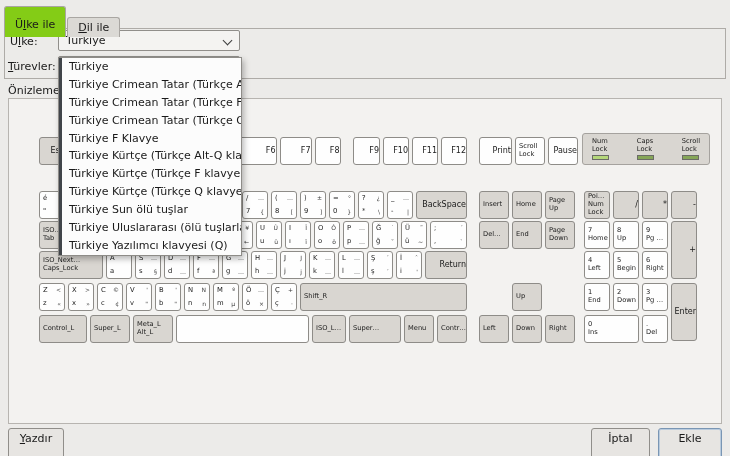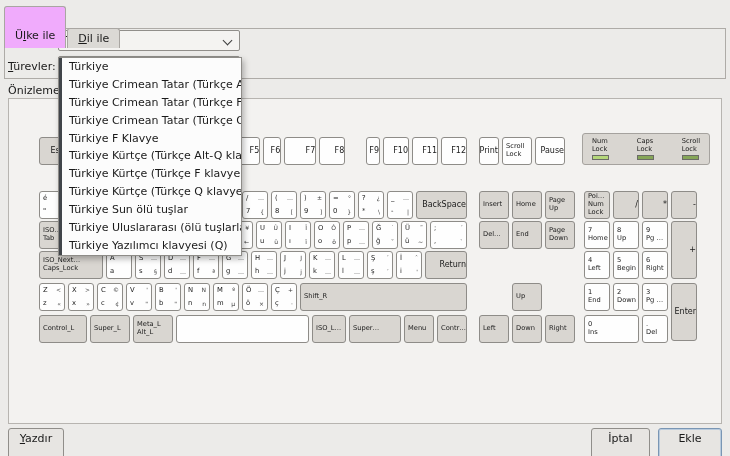--- a/index.html
+++ b/index.html
@@ -3,21 +3,21 @@
 <meta charset="utf-8">
 <style>
   html,body{margin:0;padding:0}
   body{width:730px;height:456px;position:relative;background:#ecebe9;
        font-family:"DejaVu Sans","Liberation Sans",sans-serif;font-size:11px;color:#1a1a1a;
        overflow:hidden;outline:1px solid #9a9894}
   
   .tabs{position:absolute;left:4px;top:6px;display:flex;align-items:flex-end;z-index:3}
   .tab{border:1px solid #a9a6a2;border-bottom:none;background:#dbd9d5;padding:3px 10px 2px;
        height:14px;border-radius:3px 3px 0 0;margin-right:1px;cursor:default;white-space:nowrap}
-  .tab.active{background:#f0abfc;height:17px;padding-top:22px}
+  .tab.active{background:#84cc16;height:17px;padding-top:11px}
   .frame{position:absolute;left:4px;top:28px;width:722px;height:51px;
          border:1px solid #aeaba7;background:#ecebe9;box-sizing:border-box;z-index:1}
   .lbl{position:absolute;white-space:nowrap;z-index:2}
   .combo{position:absolute;left:58px;width:182px;height:21px;background:#f4f3f1;
          border:1px solid #908e8a;border-radius:2px;line-height:19px;padding-left:7px;
          box-sizing:border-box;z-index:2}
   .chev{position:absolute;right:8px;top:6px;width:6px;height:6px;border-left:1.5px solid #3d3d3d;
         border-bottom:1.5px solid #3d3d3d;transform:rotate(-45deg)}
   
   .dropdown{position:absolute;left:58px;top:57px;width:182px;background:#fcfcfc;
@@ -107,37 +107,37 @@
           <div class="klbl">
             <div>F4</div>
           </div>
         </div>
         <div class="ksp" style="flex-grow: 1;"></div>
         <div class="key" style="width: 26px;">
           <div class="klbl">
             <div>F5</div>
           </div>
         </div>
-        <div class="key" style="width: 18px;">
+        <div class="key" style="width: 38px;">
           <div class="klbl">
             <div>F6</div>
           </div>
         </div>
         <div class="key" style="width: 32px;">
           <div class="klbl">
             <div>F7</div>
           </div>
         </div>
         <div class="key" style="width: 26px;">
           <div class="klbl">
             <div>F8</div>
           </div>
         </div>
         <div class="ksp" style="flex-grow: 1;"></div>
-        <div class="key" style="width: 14px;">
+        <div class="key" style="width: 27px;">
           <div class="klbl">
             <div>F9</div>
           </div>
         </div>
         <div class="key" style="width: 26px;">
           <div class="klbl">
             <div>F10</div>
           </div>
         </div>
         <div class="key" style="width: 26px;">
@@ -437,21 +437,21 @@
           </div>
         </div>
         <div class="key gray small" style="width: 30px;">
           <div class="klbl">
             <div>Contr…</div>
           </div>
         </div>
       </div>
 
     <div class="navrow" id="nav-r1" style="left:470px;top:38px">
-        <div class="key" style="width: 20px;">
+        <div class="key" style="width: 33px;">
           <div class="klbl">
             <div>Print</div>
           </div>
         </div>
         <div class="key small" style="width: 30px;">
           <div class="klbl">
             <div>Scroll</div>
             <div>Lock</div>
           </div>
         </div>

